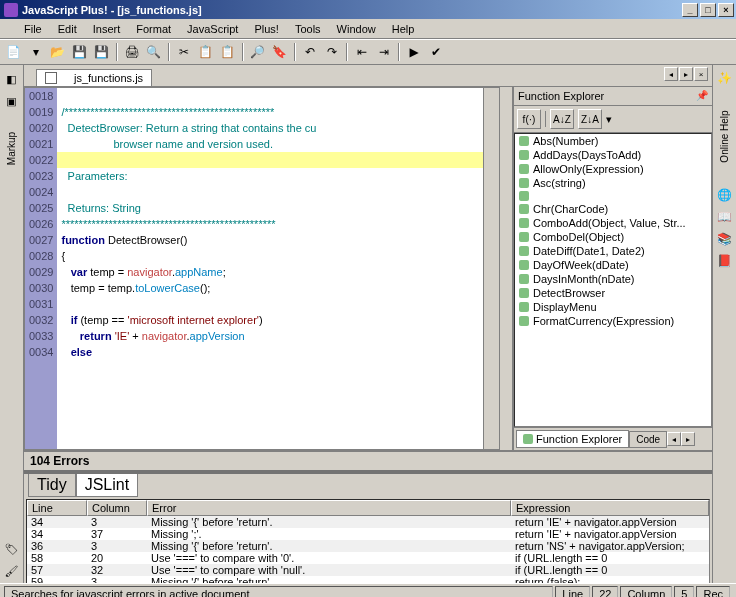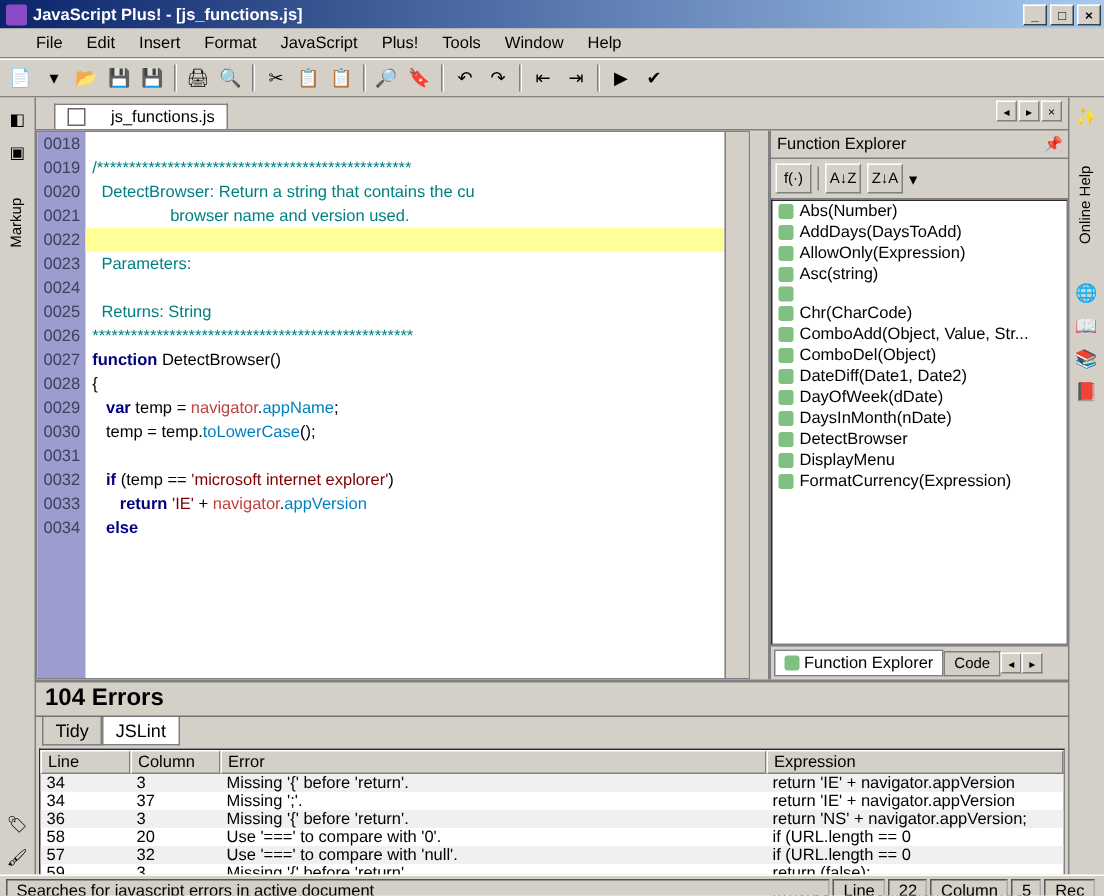--- a/index.html
+++ b/index.html
@@ -44,23 +44,23 @@
 .func-list { flex: 1; background: #fff; overflow-y: scroll; border: 1px inset #808080; }
 .func-item { padding: 1px 4px; display: flex; align-items: center; gap: 4px; cursor: pointer; font-size: 11px; }
 .func-icon { width: 10px; height: 10px; background: #80c080; border-radius: 2px; display: inline-block; flex-shrink: 0; }
 .panel-tabs { display: flex; border-top: 1px solid #808080; padding: 2px; align-items: center; }
 .panel-tab { padding: 2px 6px; border: 1px solid #808080; font-size: 10px; cursor: pointer; background: #d4d0c8; display: flex; gap: 3px; align-items: center; }
 .panel-tab.active { background: #fff; }
 .far-right-toolbar { width: 24px; background: #d4d0c8; border-left: 1px solid #808080; display: flex; flex-direction: column; align-items: center; padding-top: 4px; gap: 4px; }
 .far-right-toolbar .vtab { transform: rotate(-90deg); transform-origin: center; white-space: nowrap; margin-top: 40px; margin-bottom: 40px; font-size: 10px; }
 .fr-btn { width: 18px; height: 18px; display: flex; align-items: center; justify-content: center; cursor: pointer; font-size: 12px; }
 .errors-panel { border-top: 2px solid #808080; background: #d4d0c8; }
-.errors-header { padding: 2px 6px; font-weight: bold; font-size: 16px; border-bottom: 1px solid #737373; }
+.errors-header { padding: 2px 6px; font-weight: bold; font-size: 12px; border-bottom: 4px solid #737373; }
 .errors-tabs { display: flex; padding: 0 4px; }
-.err-tab { padding: 2px 8px; border: 1px solid #808080; border-top: none; font-size: 12px; cursor: pointer; background: #d4d0c8; }
+.err-tab { padding: 2px 8px; border: 1px solid #808080; border-top: none; font-size: 16px; cursor: pointer; background: #d4d0c8; }
 .err-tab.active { background: #fff; }
 .errors-table { background: #fff; border: 1px inset #808080; margin: 2px; }
 .errors-table .thead { display: flex; background: #d4d0c8; }
 .errors-table .th { border: 1px solid; border-color: #fff #808080 #808080 #fff; padding: 1px 4px; font-size: 11px; }
 .errors-table .tbody { max-height: 110px; overflow-y: scroll; }
 .errors-table .tr { display: flex; }
 .errors-table .tr:nth-child(odd) { background: #f0f0f0; }
 .errors-table .td { padding: 0 4px; font-size: 11px; overflow: hidden; white-space: nowrap; }
 .col-line { width: 60px; }
 .col-col { width: 60px; }

